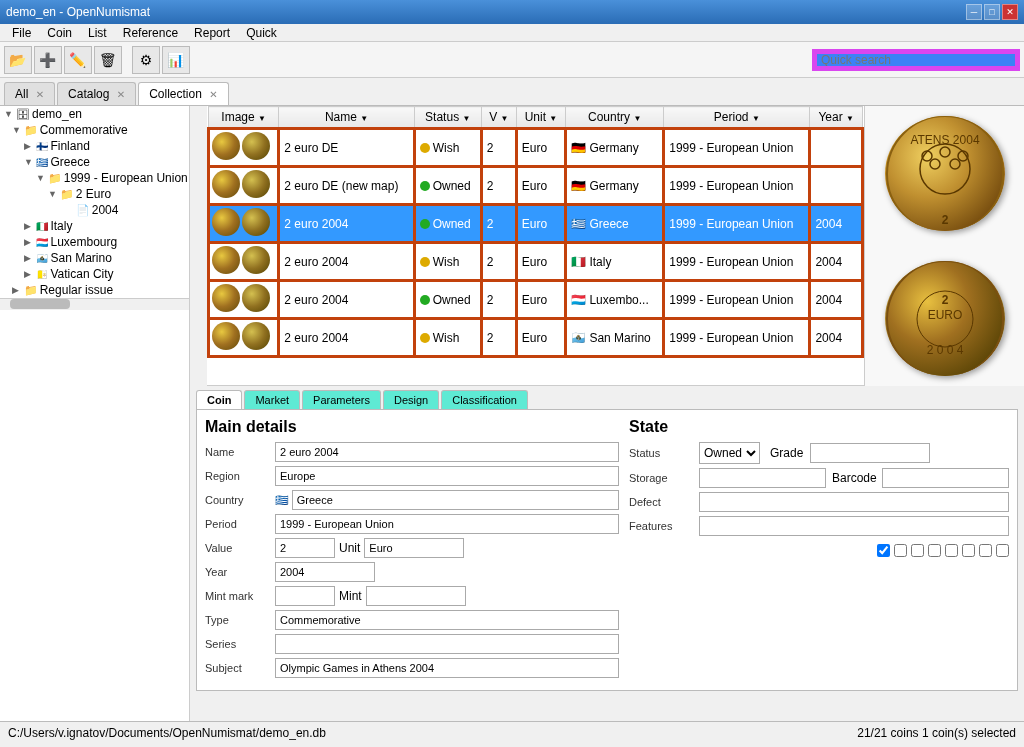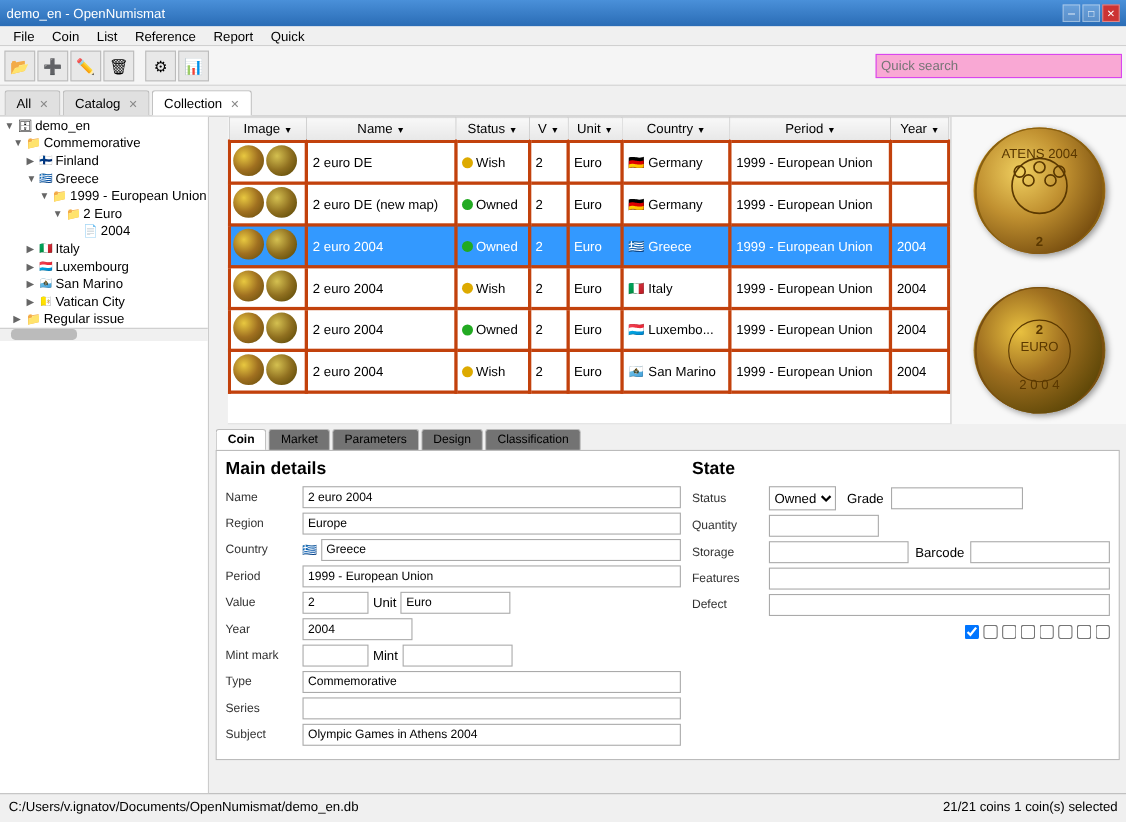--- a/index.html
+++ b/index.html
@@ -22,21 +22,21 @@
     }
     .menu-item { padding: 2px 8px; cursor: pointer; }
 
     
     #toolbar {
       background: #f5f5f5; height: 36px; display: flex; align-items: center;
       padding: 0 4px; border-bottom: 1px solid #ccc; gap: 2px;
     }
     .tb-btn { width: 28px; height: 28px; background: #e8e8e8; border: 1px solid #bbb; display: flex; align-items: center; justify-content: center; cursor: pointer; font-size: 14px; }
     .tb-sep { width: 6px; }
-    .quick-search { margin-left: auto; width: 224px; height: 22px; border: 1px solid #d946ef; padding: 0 4px; background: #f9a8d4; }
+    .quick-search { margin-left: auto; width: 208px; height: 22px; border: 5px solid #d946ef; padding: 0 4px; background: #3b82f6; }
 
     
     #tabsrow {
       background: #f0f0f0; height: 28px; display: flex; align-items: flex-end;
       padding: 0 4px; border-bottom: 1px solid #bbb;
     }
     .top-tab {
       padding: 4px 10px; border: 1px solid #bbb; border-bottom: none;
       background: #e0e0e0; cursor: pointer; margin-right: 2px; border-radius: 3px 3px 0 0; text-align: center;
     }
@@ -76,21 +76,21 @@
     .coin-obverse-large { background: radial-gradient(circle at 35% 35%, #e8c84a, #b8922a, #7a5a10); box-shadow: 2px 2px 6px rgba(0,0,0,0.4); }
     .coin-reverse-large { background: radial-gradient(circle at 35% 35%, #d4b840, #a07828, #604808); box-shadow: 2px 2px 6px rgba(0,0,0,0.4); margin-top: 20px; }
 
     
     #details-panel { flex: 1; overflow-y: auto; background: #f0f0f0; display: flex; flex-direction: column; }
 
     
     #detail-tabs { display: flex; background: #f0f0f0; padding: 4px 6px 0; }
     .detail-tab {
       padding: 3px 10px; border: 1px solid #bbb; border-bottom: none;
-      background: #737373; cursor: pointer; border-radius: 3px 3px 0 0; margin-right: 2px; font-size: 11px;
+      background: #5eead4; cursor: pointer; border-radius: 3px 3px 0 0; margin-right: 2px; font-size: 11px;
     }
     .detail-tab.active { background: white; font-weight: bold; }
 
     
     #detail-form {
       background: white; border: 1px solid #bbb; margin: 0 6px 6px;
       padding: 8px; display: flex; gap: 10px;
     }
     .form-col { flex: 1; }
     .form-section-title { font-weight: bold; margin-bottom: 6px; font-size: 16px; }
@@ -451,35 +451,31 @@
           <div class="form-row">
             <span class="form-label">Status</span>
             <select class="status-select">
               <option>Owned</option>
               <option>Wish</option>
             </select>
             <span style="width:40px; margin-left:10px;">Grade</span>
             <input class="form-input-md" type="text" value="" style="width: 120px;">
           </div>
           <div class="form-row">
-            <span class="form-label">Quantity</span>
-            <input class="form-input-md" type="text" value="" style="">
-          </div>
-          <div class="form-row">
             <span class="form-label">Storage</span>
             <input class="form-input" type="text" value="" style="width: 120px;">
             <span style="width:50px; margin-left:6px;">Barcode</span>
             <input class="form-input" type="text" value="" style="width: 100px;">
           </div>
           <div class="form-row">
+            <span class="form-label">Defect</span>
+            <input class="form-input" type="text" value="" style="">
+          </div>
+          <div class="form-row">
             <span class="form-label">Features</span>
-            <input class="form-input" type="text" value="" style="">
-          </div>
-          <div class="form-row">
-            <span class="form-label">Defect</span>
             <input class="form-input" type="text" value="" style="">
           </div>
 
           <div class="checkboxes-row" style="margin-top:8px; justify-content:flex-end;">
             <input type="checkbox" checked="" style="">
             <input type="checkbox" style="">
             <input type="checkbox" style="">
             <input type="checkbox" style="">
             <input type="checkbox" style="">
             <input type="checkbox" style="">

